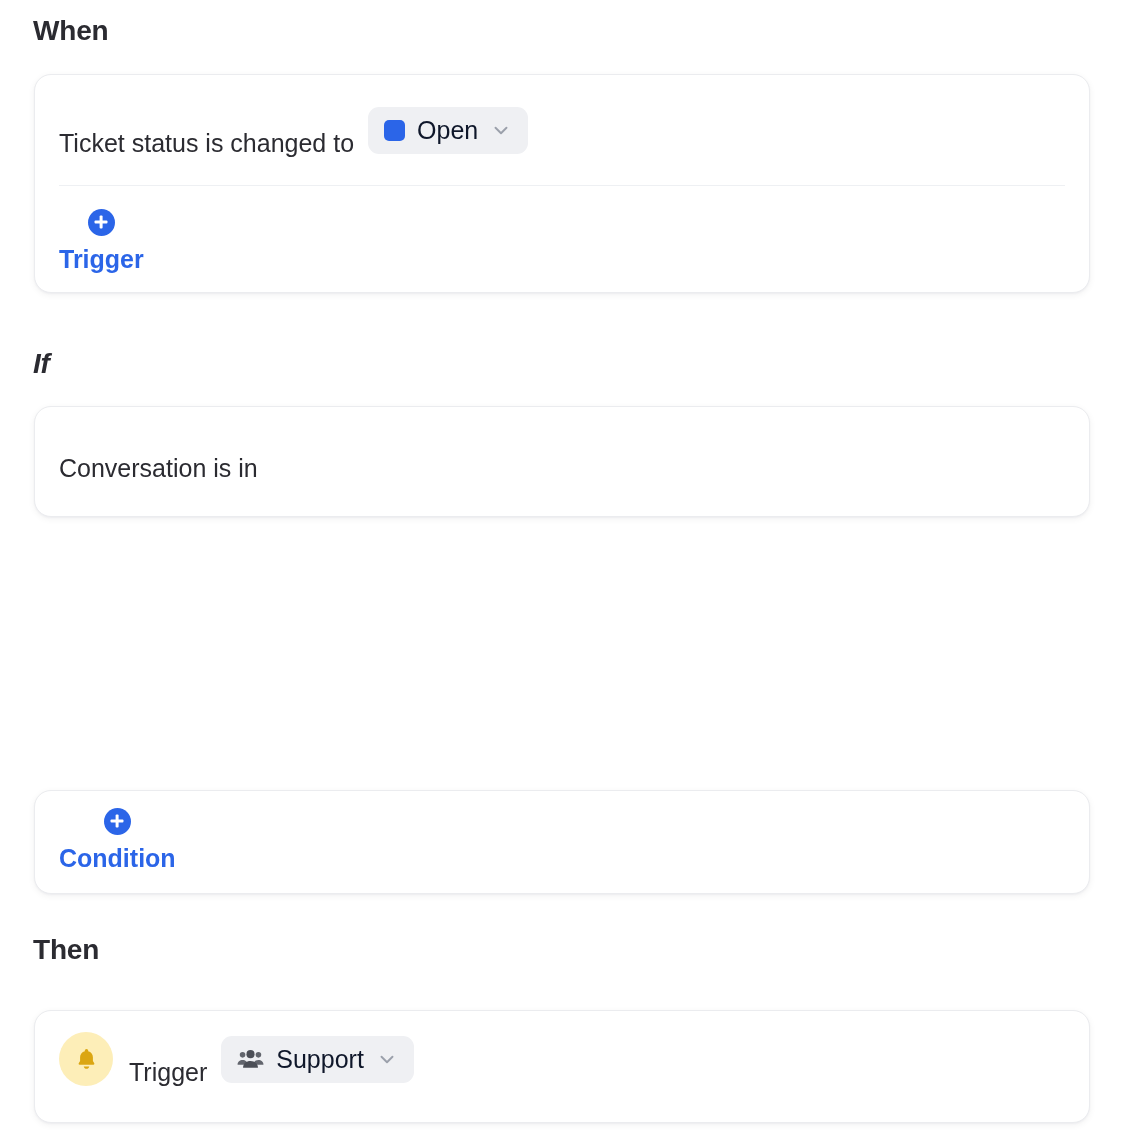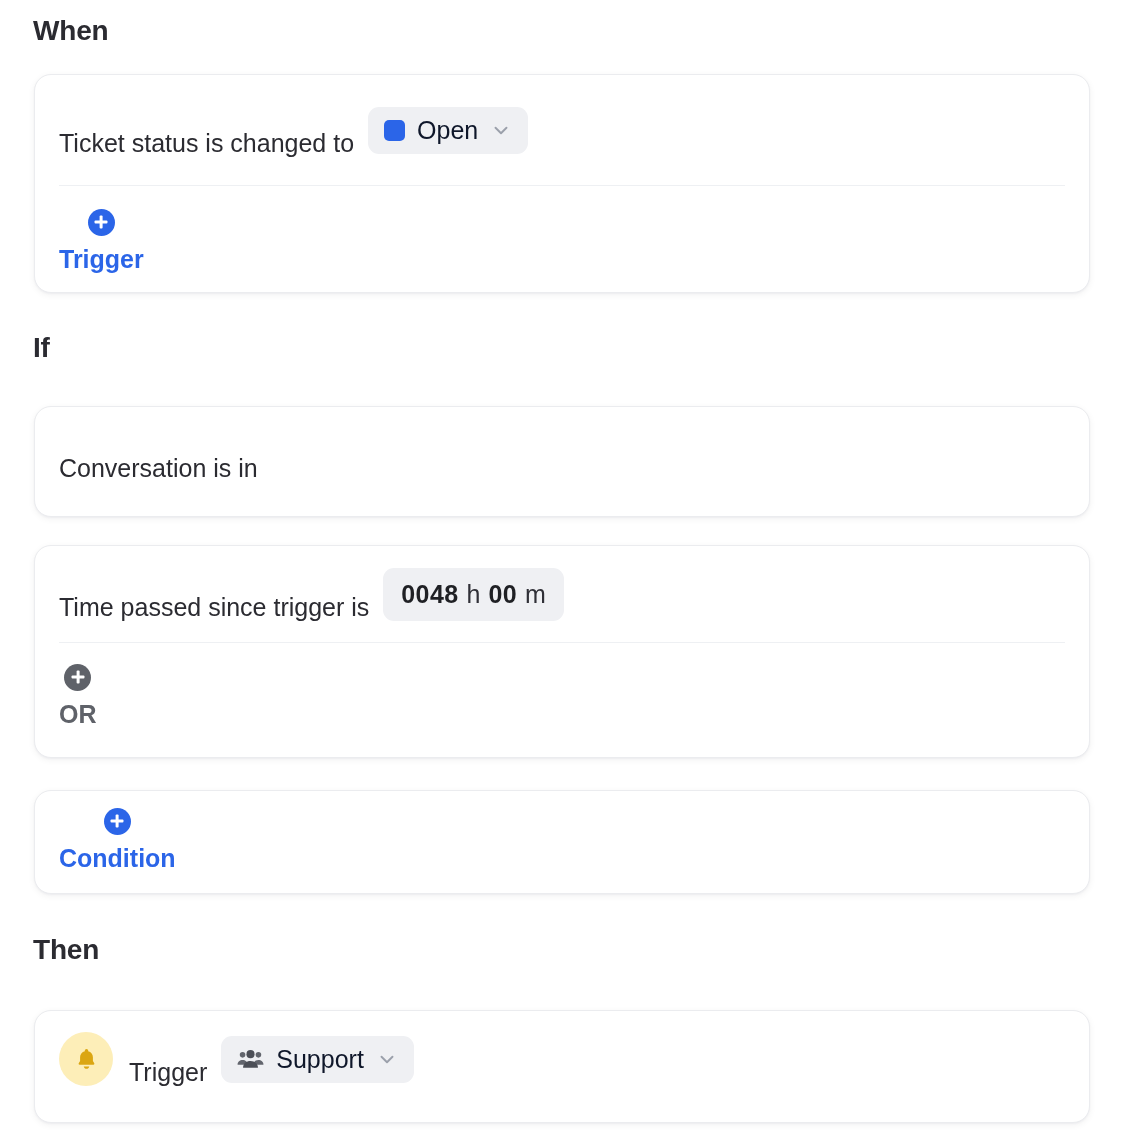--- a/index.html
+++ b/index.html
@@ -197,21 +197,21 @@
     justify-content: center;
     flex: 0 0 auto;
     margin-right: 16px;
   }
   .avatar-bell svg { display: block; }
 
   .group-icon { display: block; flex: 0 0 auto; }
 
   
   #h-when  { position: absolute; left: 33px; top: 17px; }
-  #h-if    { position: absolute; left: 33px; top: 334px; }
+  #h-if    { position: absolute; left: 33px; top: 350px; font-style: italic; }
   #h-then  { position: absolute; left: 33px; top: 936px; }
 
   #card-when      { top: 74px;  height: 219px; }
   #card-cond-1    { top: 406px; height: 111px; }
   #card-cond-2    { top: 545px; height: 213px; }
   #card-add-cond  { top: 790px; height: 104px; }
   #card-then      { top: 1010px; height: 113px; }
 
   #card-when .card-row:first-child { height: 110px; }
   #card-when .add-row { height: 108px; }
@@ -249,41 +249,20 @@
 
   <div class="section-heading" id="h-if">If</div>
 
   <div class="card" id="card-cond-1">
     <div class="card-row tight">
       <span class="row-label">Conversation is in</span>
 
     </div>
   </div>
 
-  <div class="card" id="card-cond-2">
-    <div class="card-row tight">
-      <span class="row-label">Time passed since trigger is</span>
-
-      <span class="pill-time">
-        <span class="time-num">0048</span>
-        <span class="time-unit">h</span>
-        <span class="time-num">00</span>
-        <span class="time-unit">m</span>
-      </span>
-    </div>
-
-    <div class="divider"></div>
-
-    <div class="card-row add-row">
-      <button class="add-btn">
-        <span class="plus-circle gray"></span>
-        <span class="add-label gray">OR</span>
-      </button>
-    </div>
-  </div>
 
   <div class="card" id="card-add-cond">
     <div class="card-row tight">
       <button class="add-btn">
         <span class="plus-circle"></span>
         <span class="add-label">Condition</span>
       </button>
     </div>
   </div>
 

